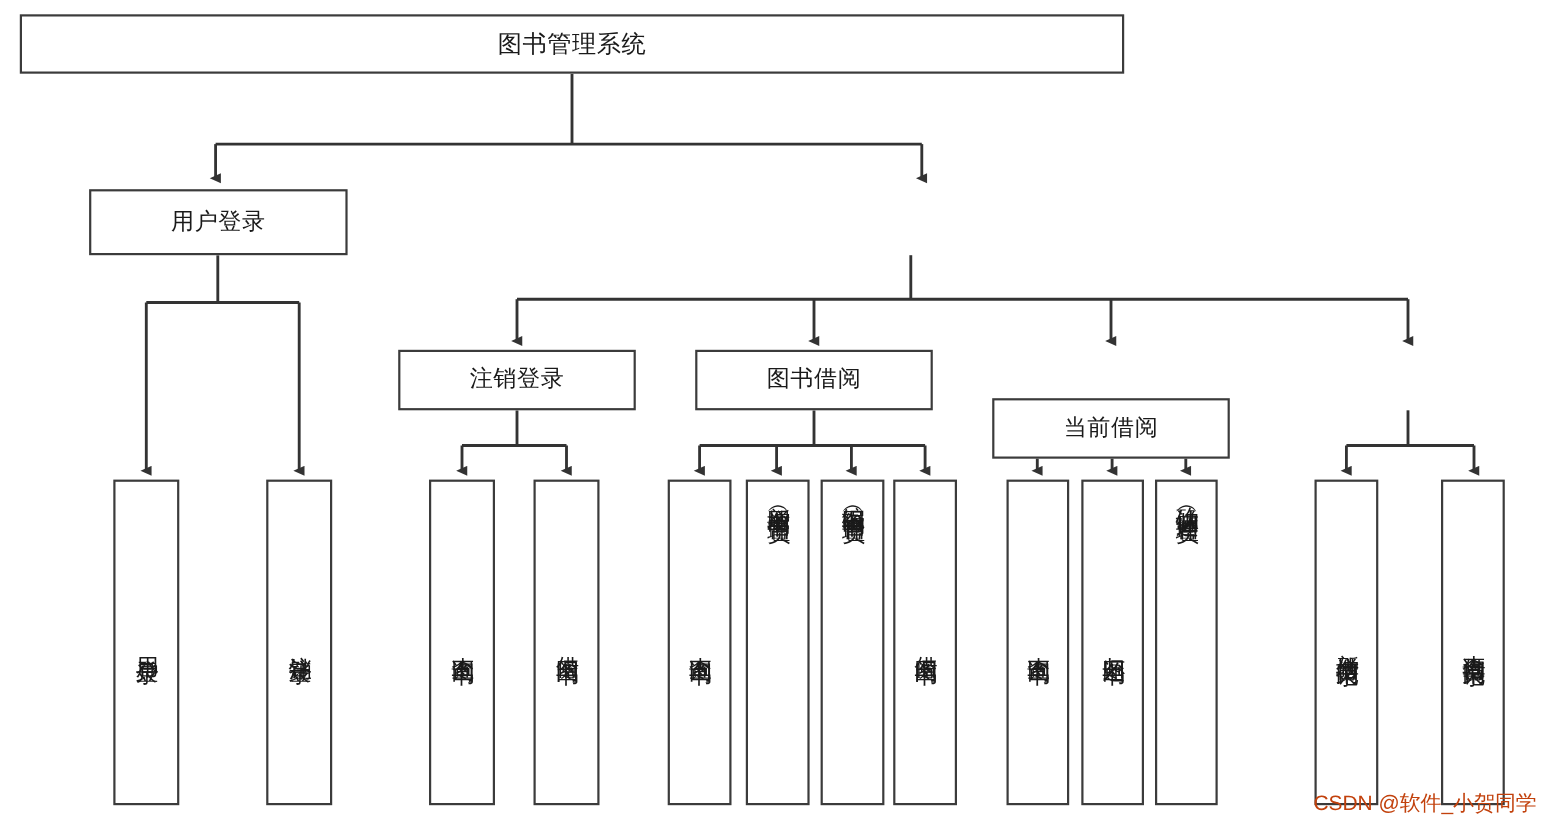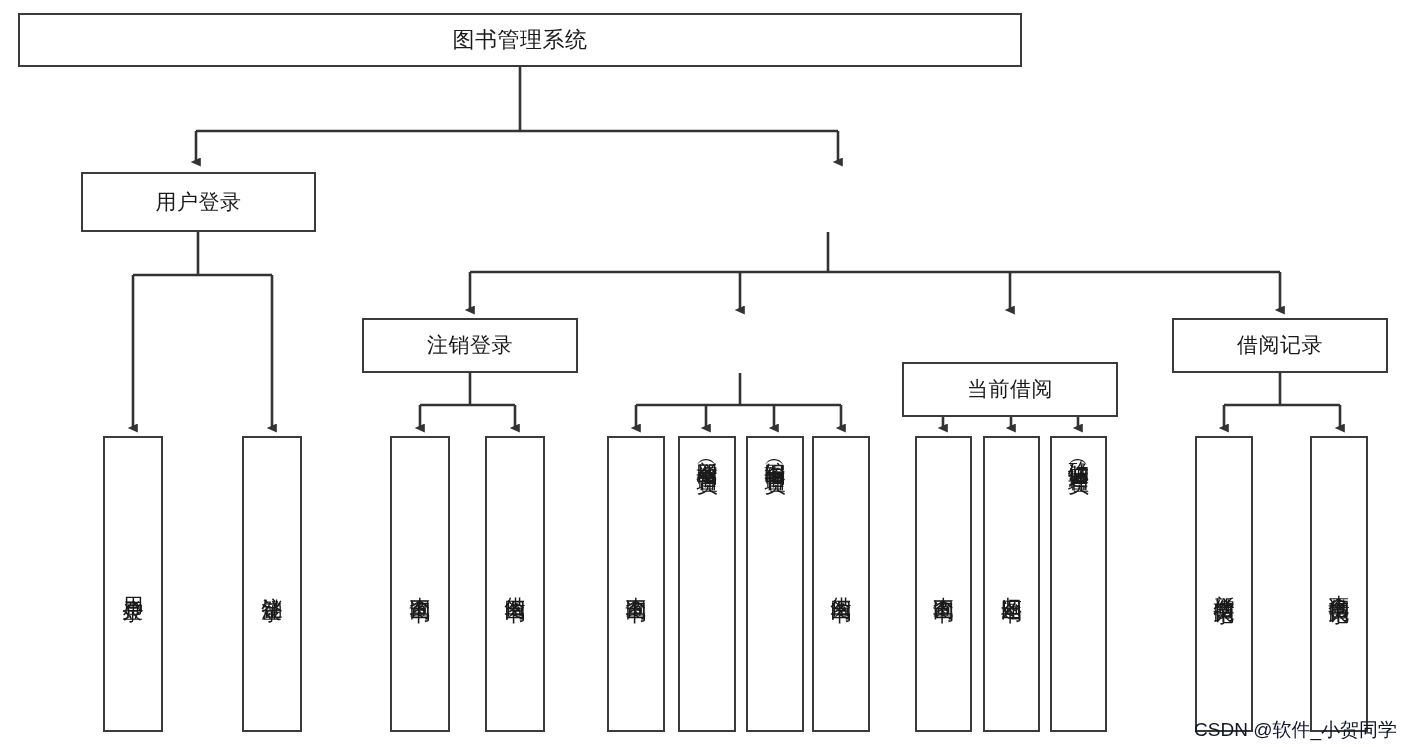--- a/index.html
+++ b/index.html
@@ -63,21 +63,21 @@
   }
   .node.v.mid {
     align-items: center;
     padding-top: 0;
   }
   .watermark {
     position: absolute;
     right: 8px;
     bottom: 4px;
     font-size: 19px;
-    color: #0f172a;
+    color: #c2410c;
     z-index: 3;
     white-space: nowrap;
     font-family: "Liberation Sans", "DejaVu Sans", sans-serif;
   }
 </style>
 </head>
 <body>
 
 <div id="canvas">
 
@@ -135,26 +135,26 @@
     <span class="lbl">图书管理系统</span>
   </div>
 
   <div class="node h" style="left:81px; top:172px; width:235px; height:60px;">
     <span class="lbl">用户登录</span>
   </div>
 
   <div class="node h" style="left:362px; top:318px; width:216px; height:55px;">
     <span class="lbl">注销登录</span>
   </div>
+  <div class="node h" style="left:632px; top:318px; width:216px; height:55px;">
+    <span class="lbl">图书借阅</span>
+  </div>
   <div class="node h" style="left:902px; top:318px; width:216px; height:55px;margin-top:44px;">
     <span class="lbl">当前借阅</span>
   </div>
-  <div class="node h" style="left:1172px; top:318px; width:216px; height:55px;">
-    <span class="lbl">借阅记录</span>
-  </div>
 
   <div class="node v mid" style="left:103px; top:436px; width:60px; height:296px;">
     <span class="lbl">用户登录</span>
   </div>
   <div class="node v mid" style="left:242px; top:436px; width:60px; height:296px;">
     <span class="lbl">注销登录</span>
   </div>
 
   <div class="node v mid" style="left:390px; top:436px; width:60px; height:296px;">
     <span class="lbl">查询图书</span>

